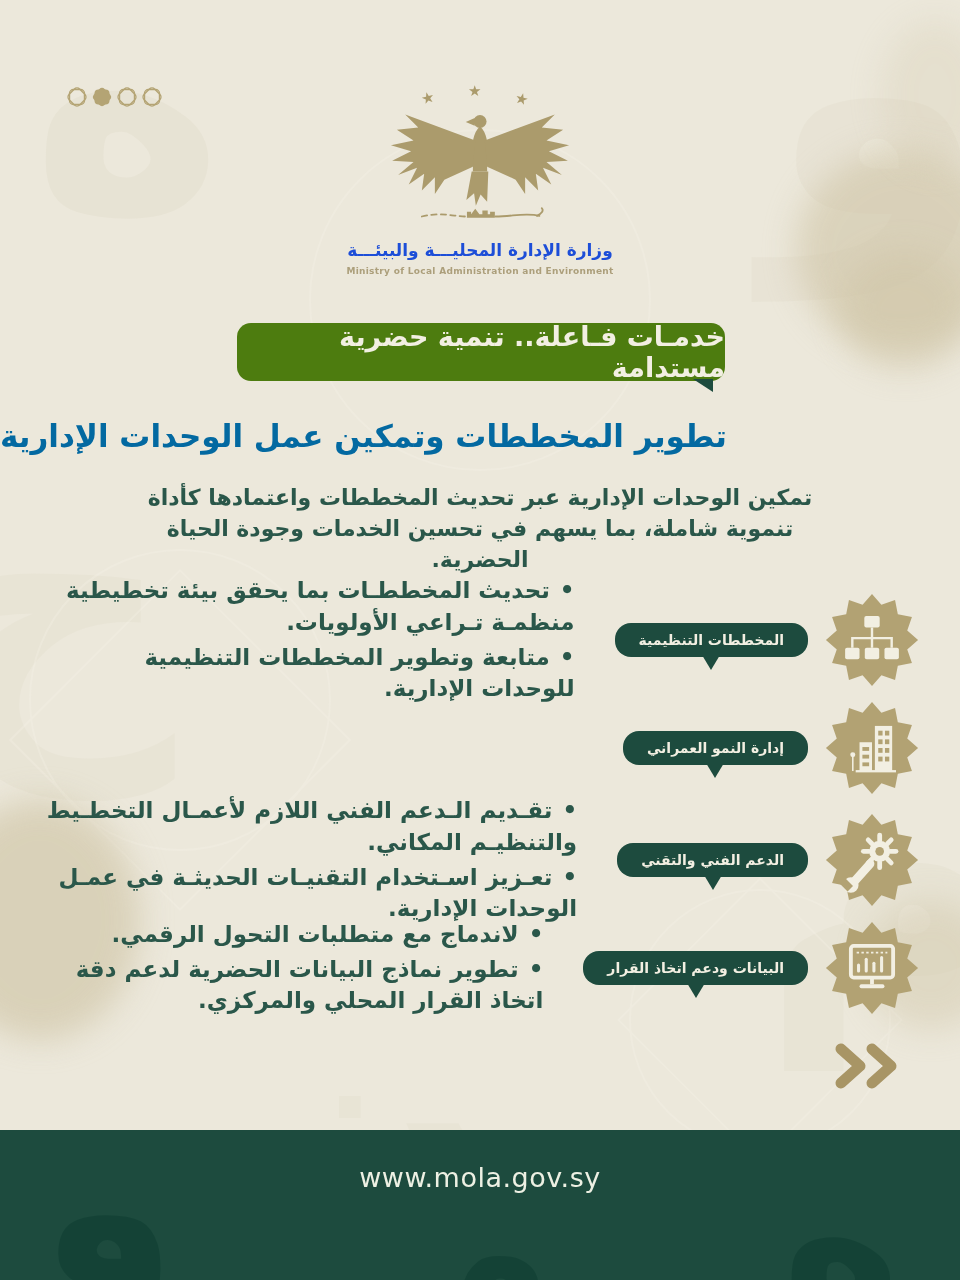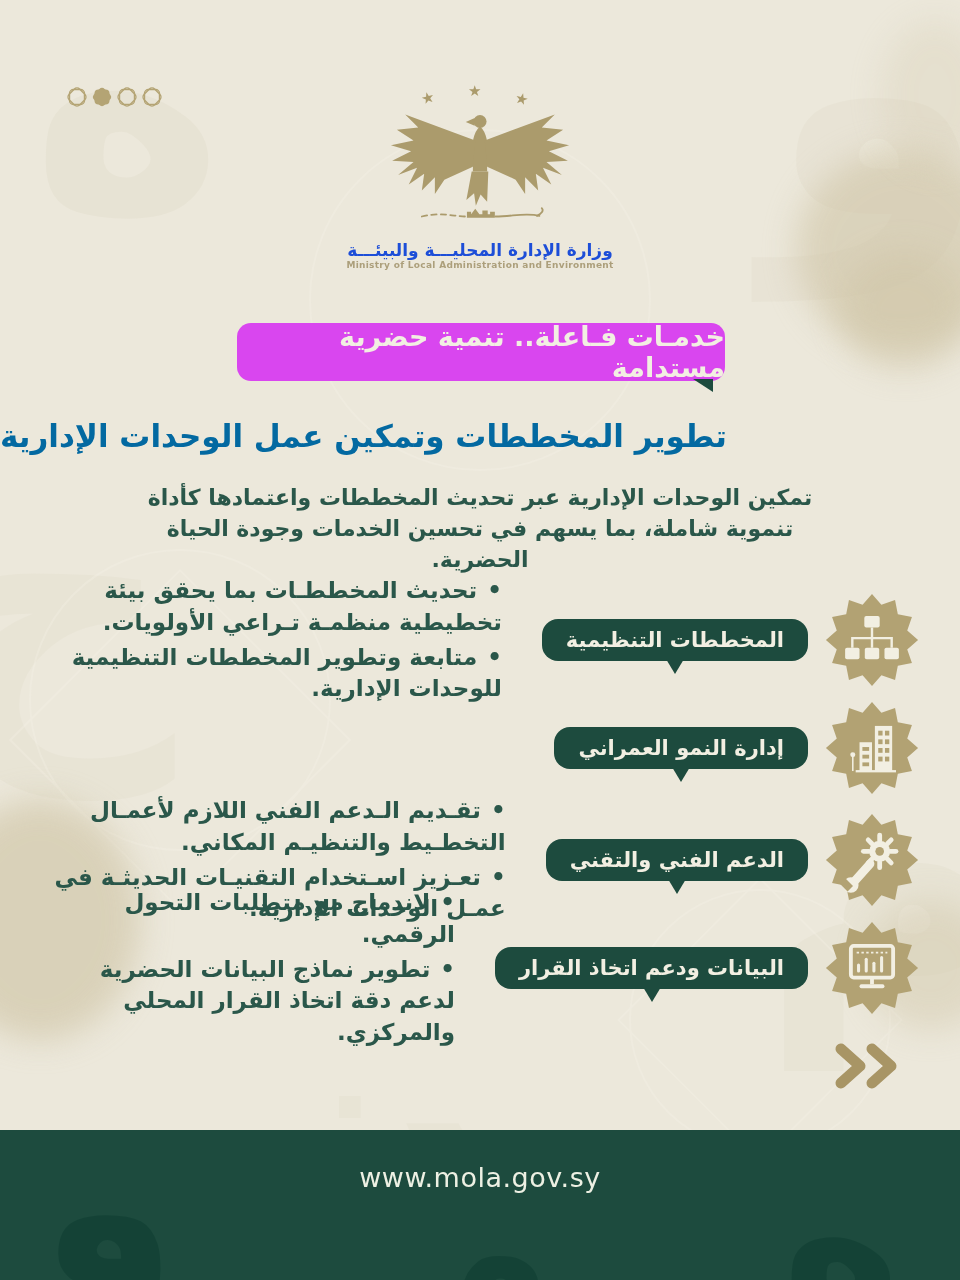--- a/index.html
+++ b/index.html
@@ -31,26 +31,26 @@
 
   
   .emblem{position:absolute;top:82px;left:0;right:0;text-align:center;}
   .stars{position:relative;width:130px;height:24px;margin:0 auto;}
   .stars .st{position:absolute;color:#ab9b6c;font-size:15px;}
   .st1{left:6px;top:7px;transform:rotate(-14deg);}
   .st2{left:53px;top:0;font-size:17px;}
   .st3{left:100px;top:8px;transform:rotate(14deg);}
   .eagle{margin-top:0;}
   .ministry-ar{margin-top:4px;font-size:17px;font-weight:bold;color:#1d4ed8;direction:rtl;}
-  .ministry-en{margin-top:0;font-size:9px;font-weight:600;color:#ac9f7b;letter-spacing:.3px;}
+  .ministry-en{margin-top:6px;font-size:9px;font-weight:600;color:#ac9f7b;letter-spacing:.3px;}
 
   
   .banner{
     position:absolute;top:323px;left:237px;width:488px;height:58px;
-    background:#d946ef;border-radius:14px;
+    background:#4d7c0f;border-radius:14px;
     display:flex;align-items:center;justify-content:center;
     color:#f2efe2;font-size:27px;font-weight:800;direction:rtl;
   }
   .banner::after{
     content:"";position:absolute;bottom:-11px;right:12px;width:0;height:0;
     border-left:20px solid transparent;border-top:13px solid #1d4b3e;
   }
 
   
   .title{position:absolute;top:418px;left:0;right:0;text-align:left;
@@ -58,21 +58,21 @@
   .subtitle{position:absolute;top:482px;left:120px;right:120px;text-align:center;
     font-size:22px;font-weight:700;color:#2a574a;line-height:1.42;direction:rtl;}
 
   
   .row{position:absolute;left:34px;right:40px;height:100px;
     display:flex;direction:rtl;align-items:center;gap:16px;}
   .row1{top:590px;} .row2{top:698px;} .row3{top:810px;} .row4{top:918px;}
   .seal{flex:0 0 auto;width:96px;height:96px;}
   .pill{
     position:relative;background:#1d4b3e;color:#f2efe2;border-radius:16px;
-    padding:9px 24px;font-size:21px;font-weight:700;white-space:nowrap;
+    padding:9px 24px;font-size:14px;font-weight:700;white-space:nowrap;
   }
   .pill::after{
     content:"";position:absolute;bottom:-13px;left:50%;transform:translateX(-50%);
     border-left:9px solid transparent;border-right:9px solid transparent;
     border-top:15px solid #1d4b3e;
   }
   .bullets{flex:1;padding-inline-start:12px;}
   .bullets ul{margin:0;padding:0;list-style:none;direction:rtl;text-align:start;}
   .bullets li{font-size:23px;font-weight:600;color:#2a574a;line-height:1.38;margin:3px 12px;text-align:right;}
   .bullets li::before{content:"•";margin-inline-end:10px;}

